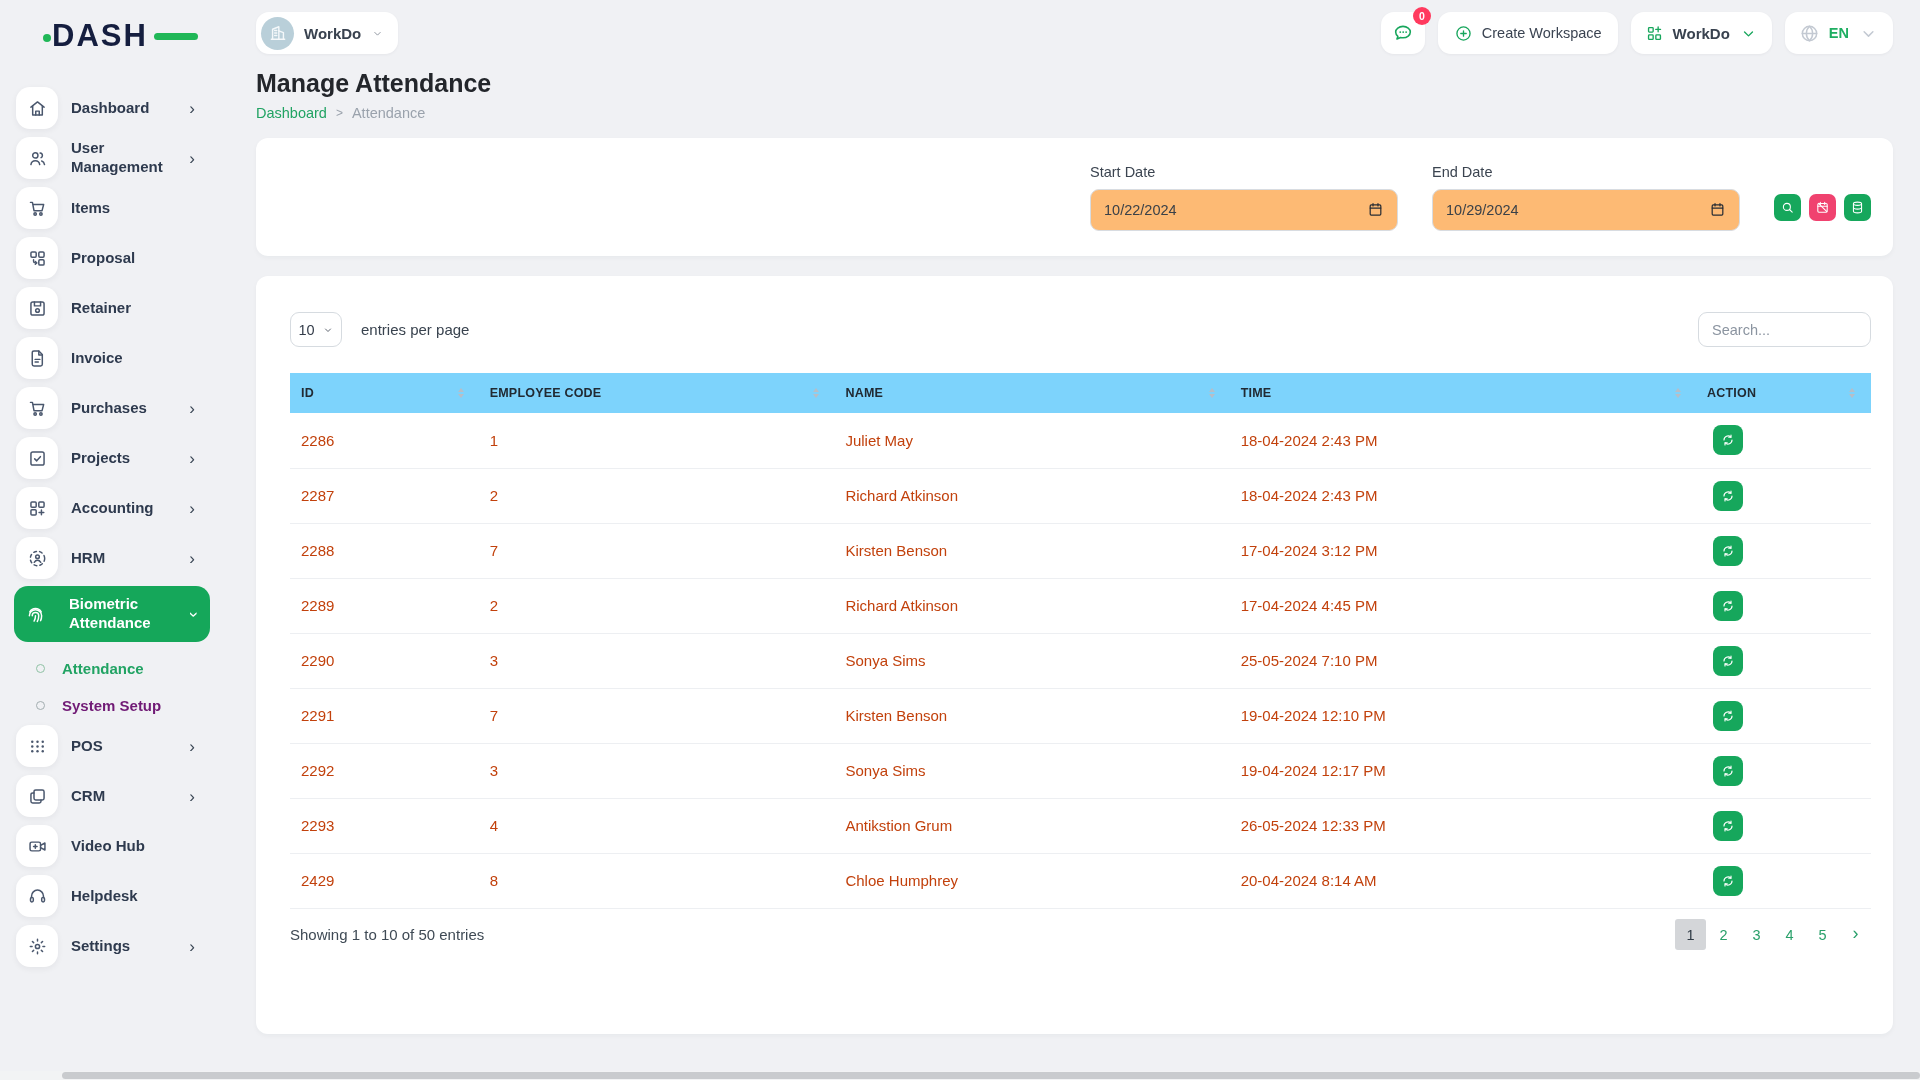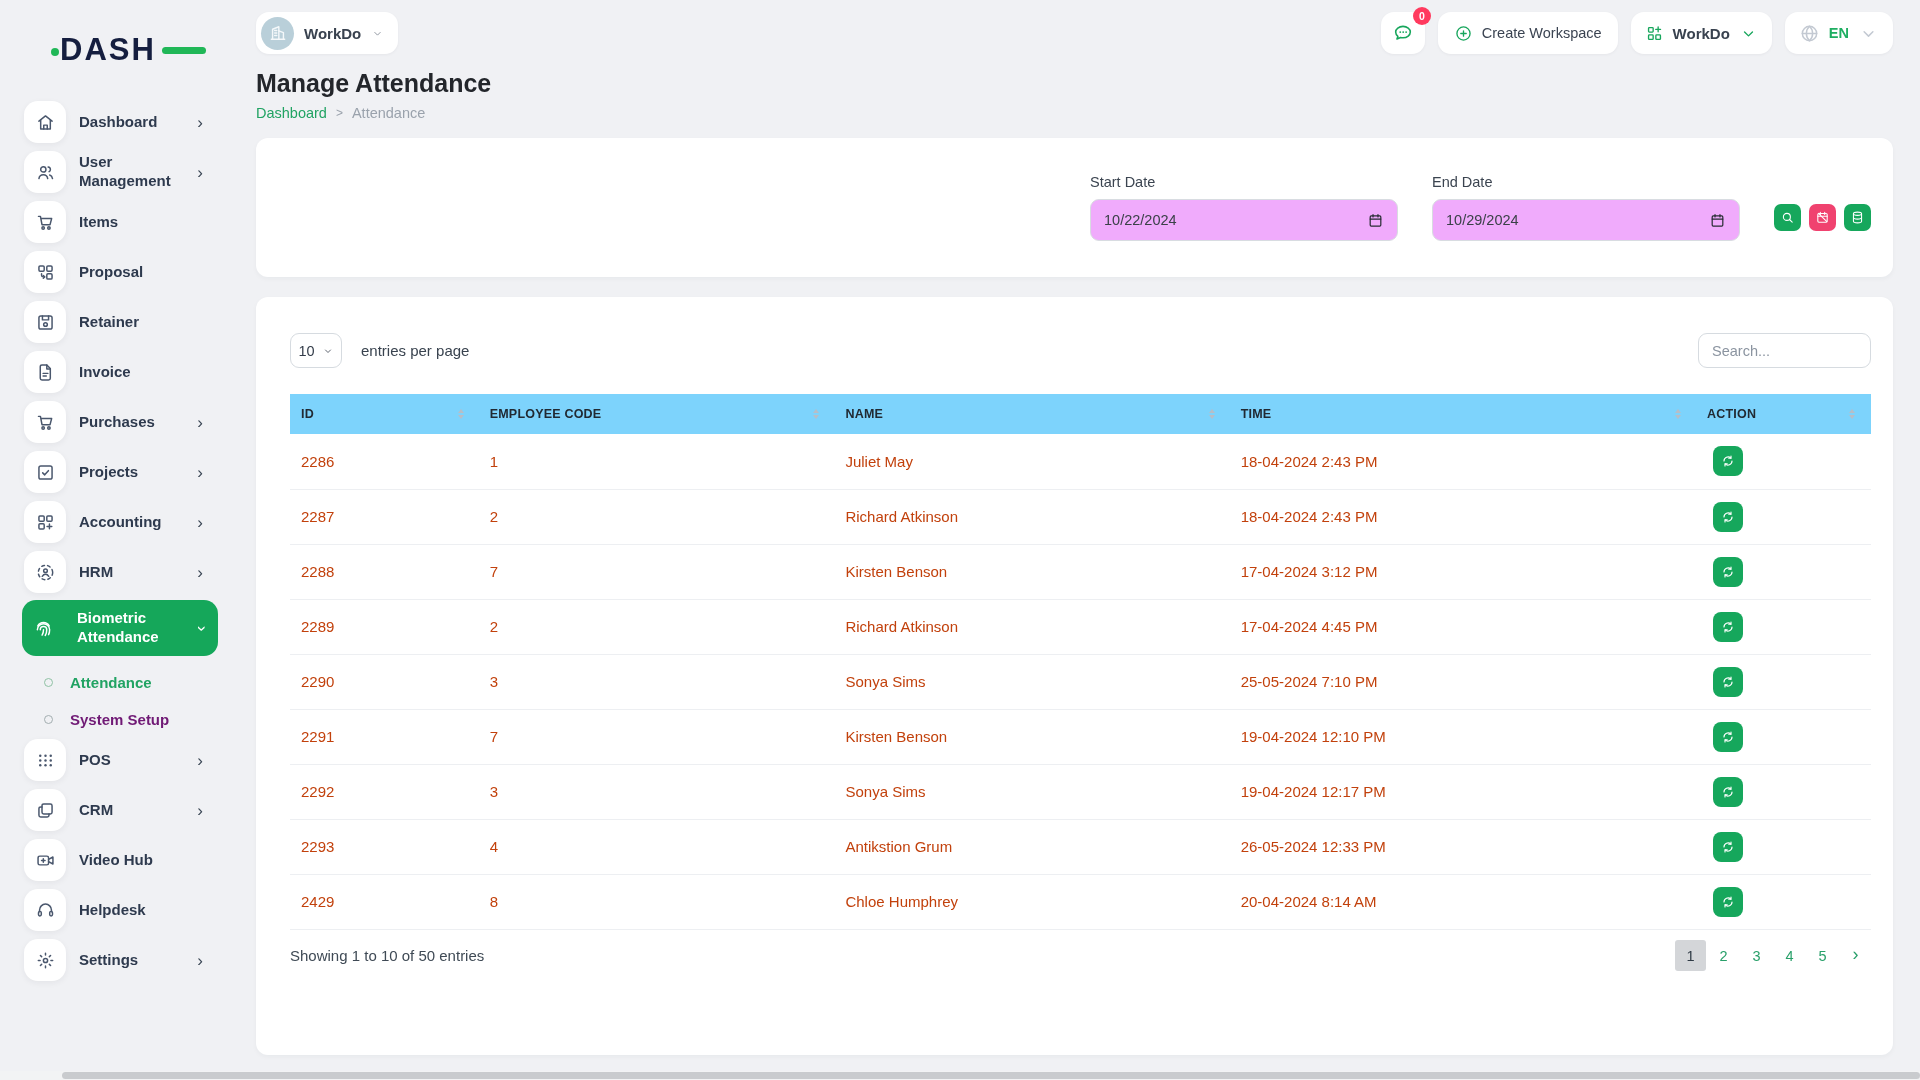--- a/index.html
+++ b/index.html
@@ -8,21 +8,21 @@
     font-family:"Liberation Sans", sans-serif;
     background:#f0f1f4;
     color:#333c49;
     overflow:hidden;
     position:relative;
   }
   svg.ic { width:100%; height:100%; fill:none; stroke:currentColor; stroke-width:1.7;
            stroke-linecap:round; stroke-linejoin:round; display:block; }
 
   
-  .sidebar { position:absolute; left:8px; top:0; width:215px; height:996px; padding-top:32px; }
+  .sidebar { position:absolute; left:0; top:0; width:215px; height:996px; padding-top:18px; }
   .logo { position:relative; margin:0 0 32px 52px; height:36px; width:120px; cursor:pointer; }
   .logo-text { font-size:31px; font-weight:bold; letter-spacing:2px; color:#151e3f; line-height:36px; }
   .logo-dot { position:absolute; left:-9px; top:16px; width:8px; height:8px; border-radius:50%; background:#20b757; }
   .logo-bar { position:absolute; right:-26px; top:15px; width:44px; height:7px; border-radius:4px; background:#20b757; }
 
   .nav { padding:0 0 0 0; }
   .nav-item { display:flex; align-items:center; height:44px; margin:0 10px 6px 16px; cursor:pointer; }
   .icon-box { width:42px; height:42px; border-radius:14px; background:#fff; box-shadow:0 2px 6px rgba(30,41,59,.06);
               display:flex; align-items:center; justify-content:center; color:#4a576d; flex:0 0 42px; }
   .icon-box svg { width:21px; height:21px; }
@@ -67,25 +67,25 @@
 
   .page-head { margin-top:8px; }
   .page-title { font-size:25px; font-weight:bold; color:#23262b; line-height:30px; }
   .breadcrumb { margin-top:5px; font-size:14.5px; display:flex; gap:9px; align-items:center; height:19px;}
   .bc-link { color:#21a363; cursor:pointer; }
   .bc-sep { color:#9aa2ac; font-size:12px; }
   .bc-current { color:#9aa2ac; }
 
   .card { background:#fff; border-radius:12px; box-shadow:0 2px 5px rgba(30,41,59,.04); }
 
-  .filter-card { margin-top:16px; height:139px; display:flex; align-items:center; justify-content:flex-end; padding:0 22px; }
+  .filter-card { margin-top:16px; height:118px; display:flex; align-items:center; justify-content:flex-end; padding:0 22px; }
   .filter-row { display:flex; gap:34px; align-items:flex-start; }
   .field { display:flex; flex-direction:column; }
   .field-label { font-size:14.5px; color:#3b4450; margin-bottom:9px; }
-  .date-input { width:308px; height:42px; border:1px solid #d8dce1; border-radius:9px; background:#f0abfc;
+  .date-input { width:308px; height:42px; border:1px solid #d8dce1; border-radius:9px; background:#fdba74;
                 display:flex; align-items:center; justify-content:space-between; padding:0 13px; cursor:text; }
   .date-value { font-size:14.5px; color:#3a4148; }
   .date-input .glyph { width:17px; height:17px; color:#272c33; }
   .filter-actions { display:flex; gap:8px; margin-top:30px; }
   .sq-btn { width:27px; height:27px; border:none; border-radius:7px; display:flex; align-items:center; justify-content:center;
             color:#fff; cursor:pointer; }
   .sq-btn .glyph { width:15px; height:15px; }
   .btn-green { background:#16a75c; }
   .btn-pink { background:#f0426f; }
 

